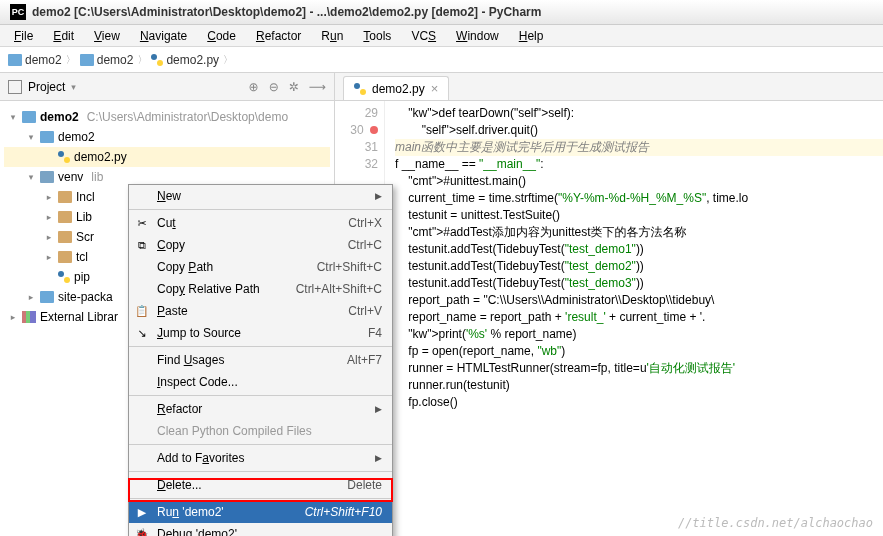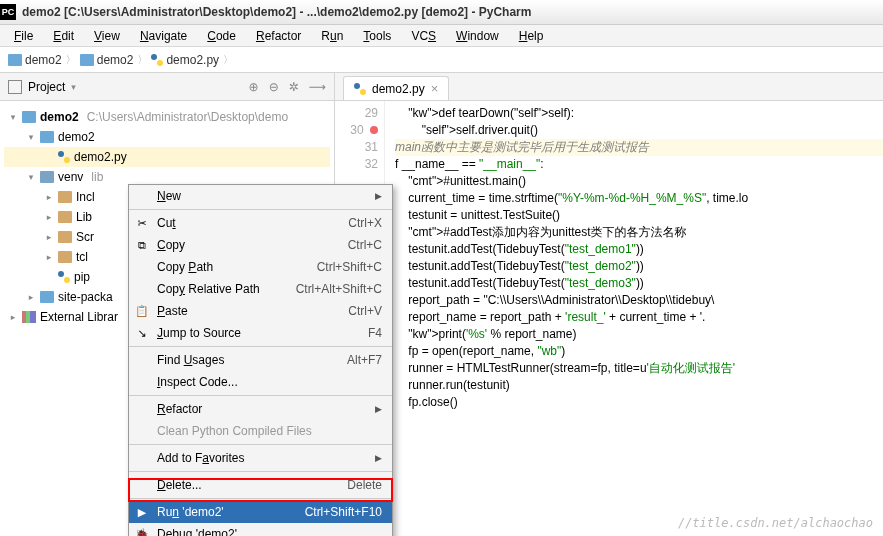--- a/index.html
+++ b/index.html
@@ -1,17 +1,17 @@
 <!DOCTYPE html>
 <html><head>
 <meta charset="utf-8">
 <style>
 * { margin:0; padding:0; box-sizing:border-box; font-family:"Segoe UI",Tahoma,sans-serif; font-size:12px; }
 body { background:#f0f0f0; width:883px; height:536px; overflow:hidden; position:relative; }
-.titlebar { height:25px; background:linear-gradient(#fff,#e8e8e8); border-bottom:1px solid #ccc; display:flex; align-items:center; padding:0 0; }
+.titlebar { height:25px; background:linear-gradient(#fff,#e8e8e8); border-bottom:1px solid #ccc; display:flex; align-items:center; padding:0 10px; }
 .titlebar .app-icon { width:16px; height:16px; background:#000; margin-right:6px; display:inline-flex; align-items:center; justify-content:center; color:#fff; font-size:9px; font-weight:bold; }
 .titlebar .title { font-size:12px; color:#333;font-weight:bold; }
 .menubar { height:22px; background:#f4f4f4; border-bottom:1px solid #d8d8d8; display:flex; align-items:center; padding:0 8px; gap:8px; }
 .menubar span { padding:2px 6px; cursor:default; }
 .menubar span u { text-decoration:underline; }
 .breadcrumb { height:26px; background:#fff; border-bottom:1px solid #d4d4d4; display:flex; align-items:center; padding:0 8px; gap:4px; }
 .breadcrumb .crumb { display:inline-flex; align-items:center; gap:3px; color:#333; }
 .breadcrumb .folder-icon { width:14px; height:12px; background:#6aa8d8; border-radius:1px; display:inline-block; }
 .breadcrumb .py-icon { width:12px; height:12px; display:inline-block; position:relative; }
 .breadcrumb .py-icon::before { content:""; position:absolute; width:6px; height:6px; background:#3776ab; border-radius:50%; top:0; left:0; }
@@ -51,21 +51,21 @@
 .cmt { color:#808080; font-style:italic; }
 .hl-line { background:#fffae3; display:inline-block; width:100%; }
 
 .ctx-menu { position:absolute; left:128px; top:184px; width:265px; background:#f4f4f4; border:1px solid #999; box-shadow:3px 3px 6px rgba(0,0,0,.3); z-index:10; }
 .ctx-item { height:22px; display:flex; align-items:center; padding:0 10px 0 28px; position:relative; cursor:default; }
 .ctx-item .sc { margin-left:auto; color:#555; }
 .ctx-item .sub { margin-left:auto; color:#555; font-size:9px; }
 .ctx-item.sep { height:1px; background:#ccc; margin:2px 0; padding:0; }
 .ctx-item.disabled { color:#999; }
 .ctx-item.hl { background:#2f6fb3; color:#fff; }
-.ctx-item.hl .sc { color:#fff; }
+.ctx-item.hl .sc { color:#fff;font-style:italic; }
 .ctx-item .ico { position:absolute; left:6px; width:14px; height:14px; display:flex; align-items:center; justify-content:center; font-size:11px; }
 .ctx-redbox { position:absolute; left:128px; top:478px; width:265px; height:24px; border:2px solid red; z-index:11; pointer-events:none; }
 .watermark { position:absolute; right:10px; bottom:6px; color:#bbb; font-size:12px; font-family:Consolas,monospace; font-style:italic; }
 </style>
 </head>
 <body>
 
 <div class="titlebar">
   <span class="app-icon">PC</span>
   <span class="title">demo2 [C:\Users\Administrator\Desktop\demo2] - ...\demo2\demo2.py [demo2] - PyCharm</span>

